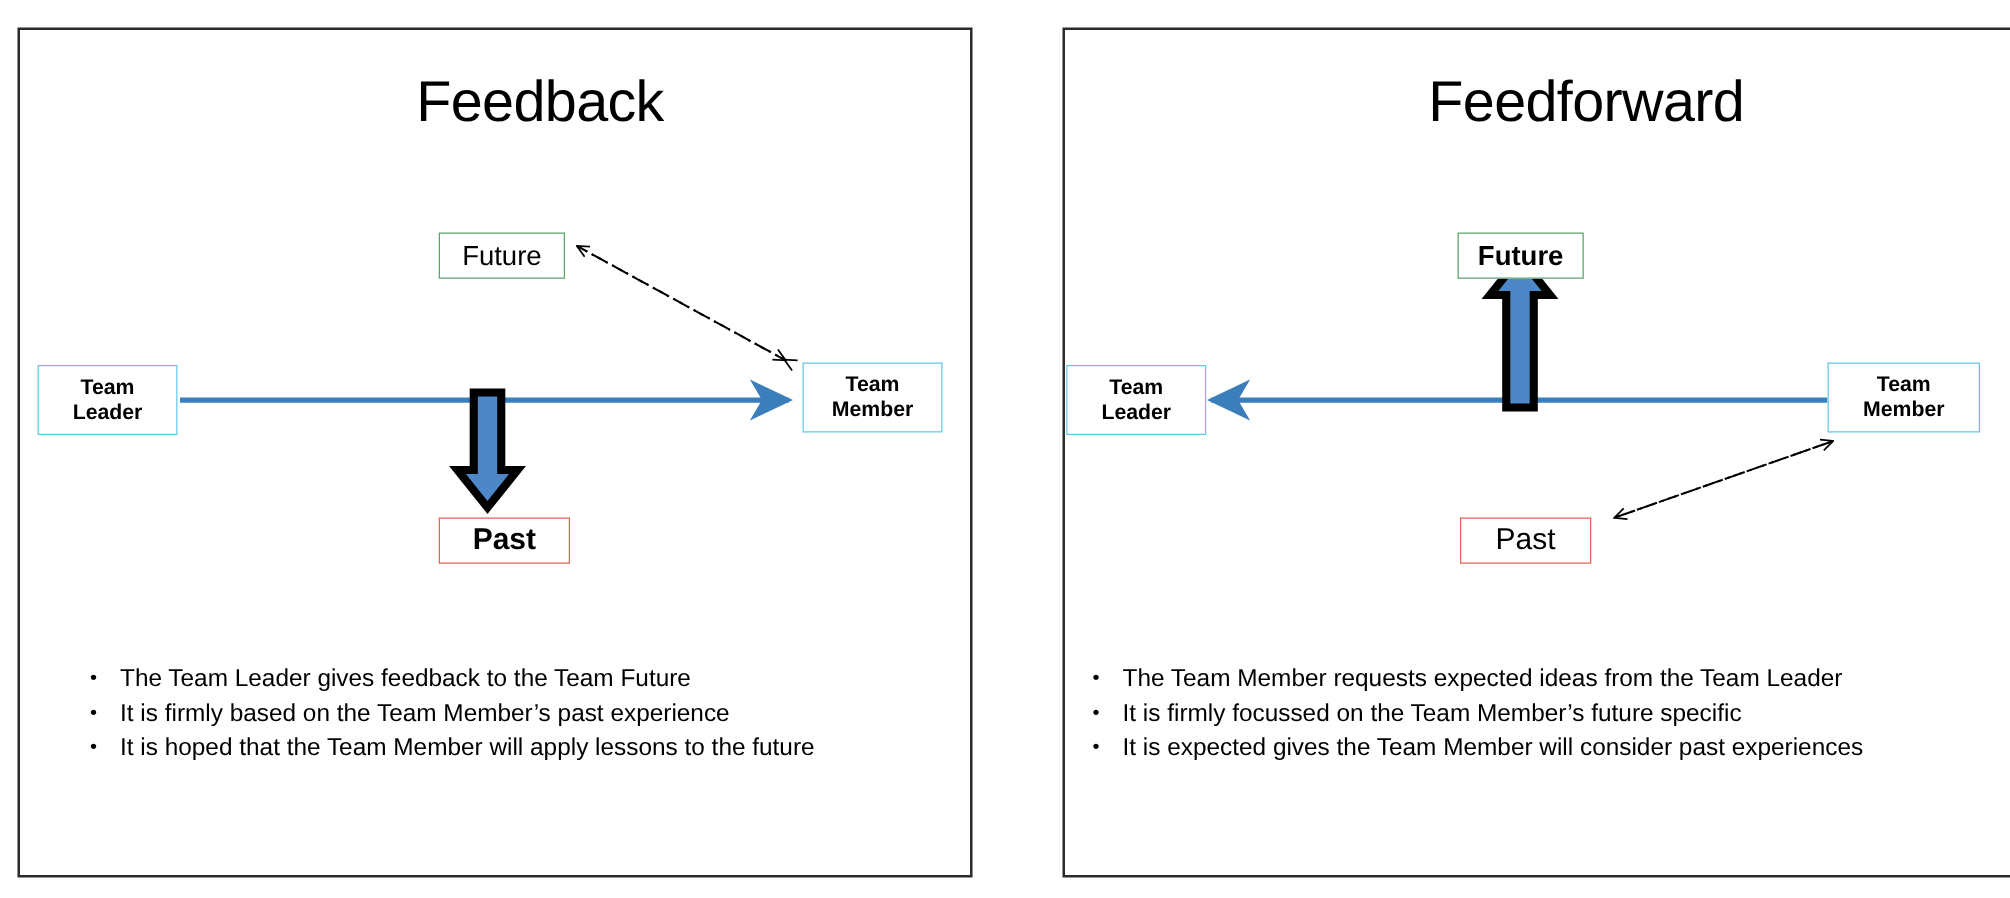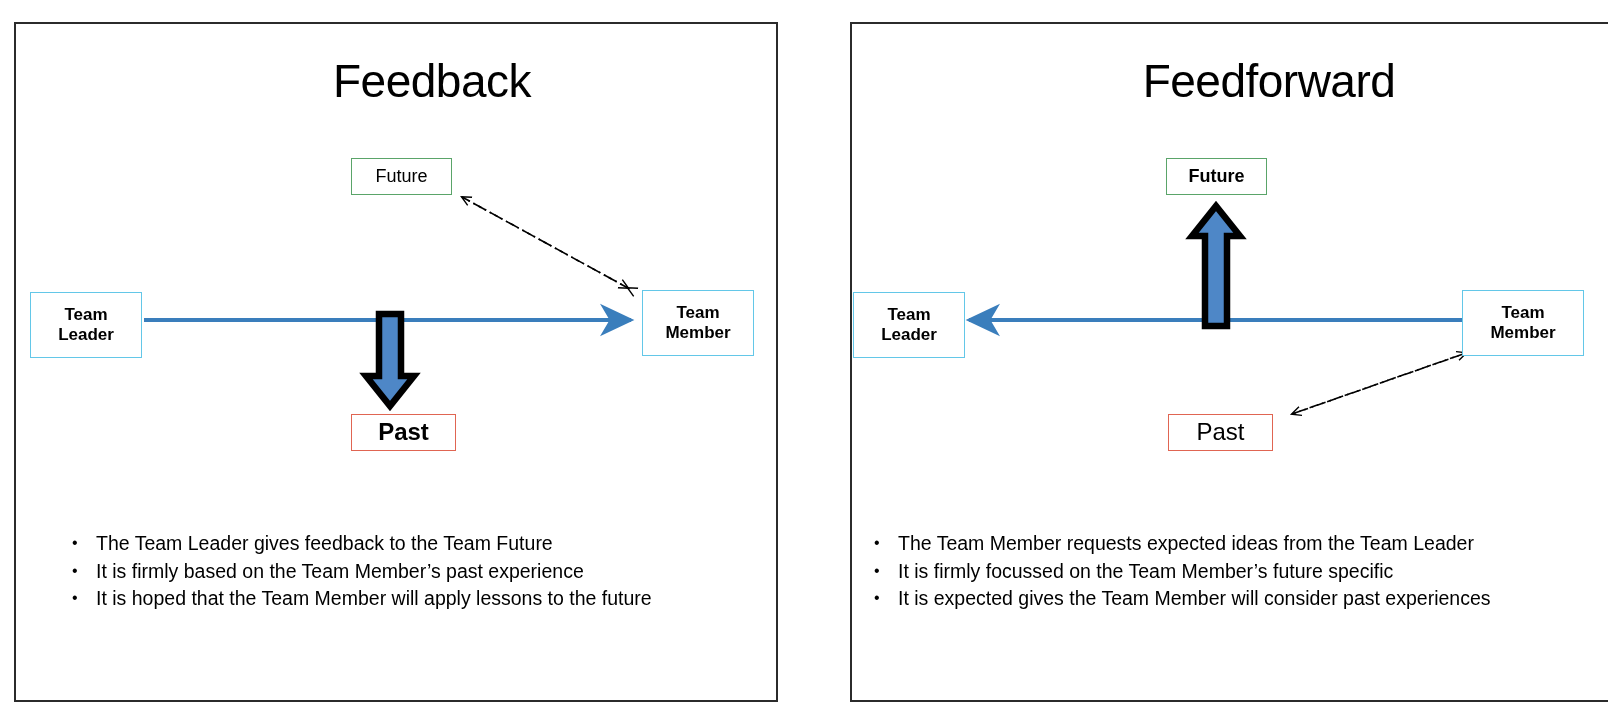--- a/index.html
+++ b/index.html
@@ -64,27 +64,28 @@
     background: #ffffff;
     color: #000000;
     line-height: 1.18;
     z-index: 6;
   }
   .node-actor {
     border: 1.5px solid #63c7e8;
     font-size: 17px;
     font-weight: bold;
     width: 112px;
-    height: 66px;
+    height: 56px;
   }
   .node-future {
     border: 1.5px solid #5aa469;
-    font-size: 18px;
+    font-size: 22px;
     width: 101px;
     height: 37px;
+    margin-top: 28px;
   }
   .node-past {
     border: 1.5px solid #e06552;
     font-size: 24px;
     width: 105px;
     height: 37px;
   }
   .bold-label { font-weight: bold; }
 
   

